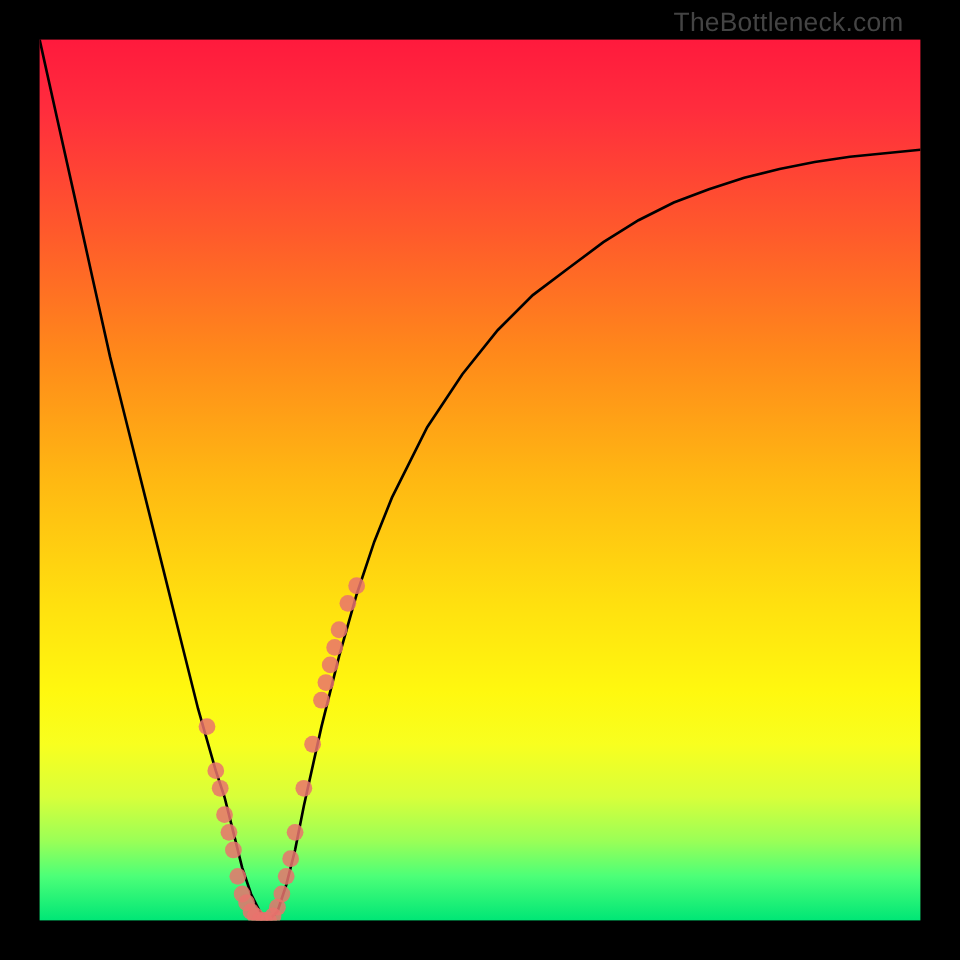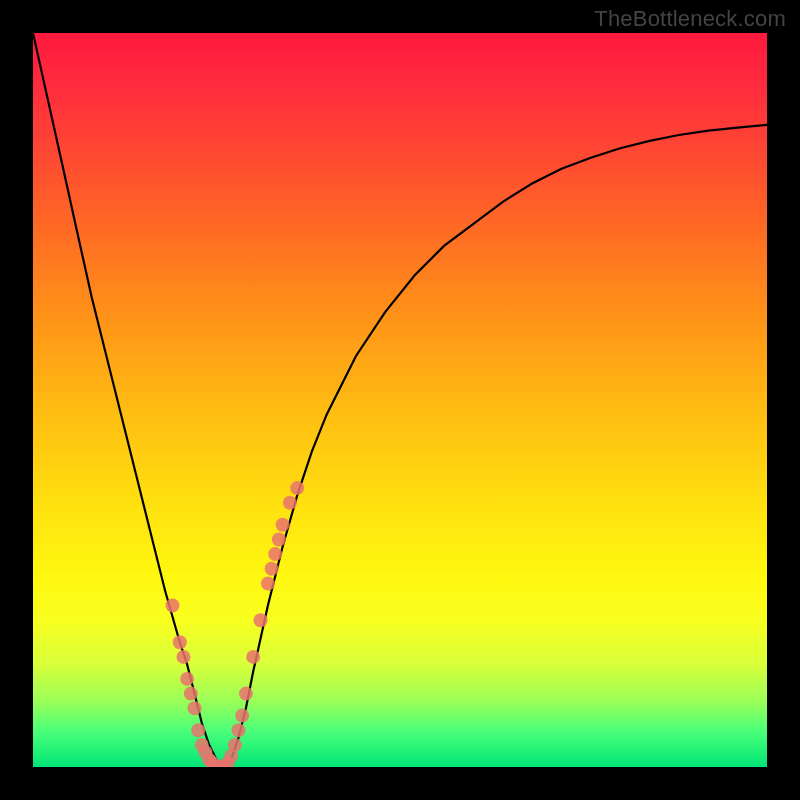--- a/index.html
+++ b/index.html
@@ -33,21 +33,21 @@
       #f8ff1f 80%,
       #d8ff3a 86%,
       #9aff57 91%,
       #4cff78 95%,
       #00e676 100%
     );
   }
   .watermark {
     position: absolute;
     top: 6px;
-    right: 14px;
+    right: 47px;
     color: #444;
     font-size: 22px;
     font-weight: 500;
     letter-spacing: 0.2px;
     user-select: none;
   }
   svg.curve {
     position: absolute;
     left: 33px;
     top: 33px;

